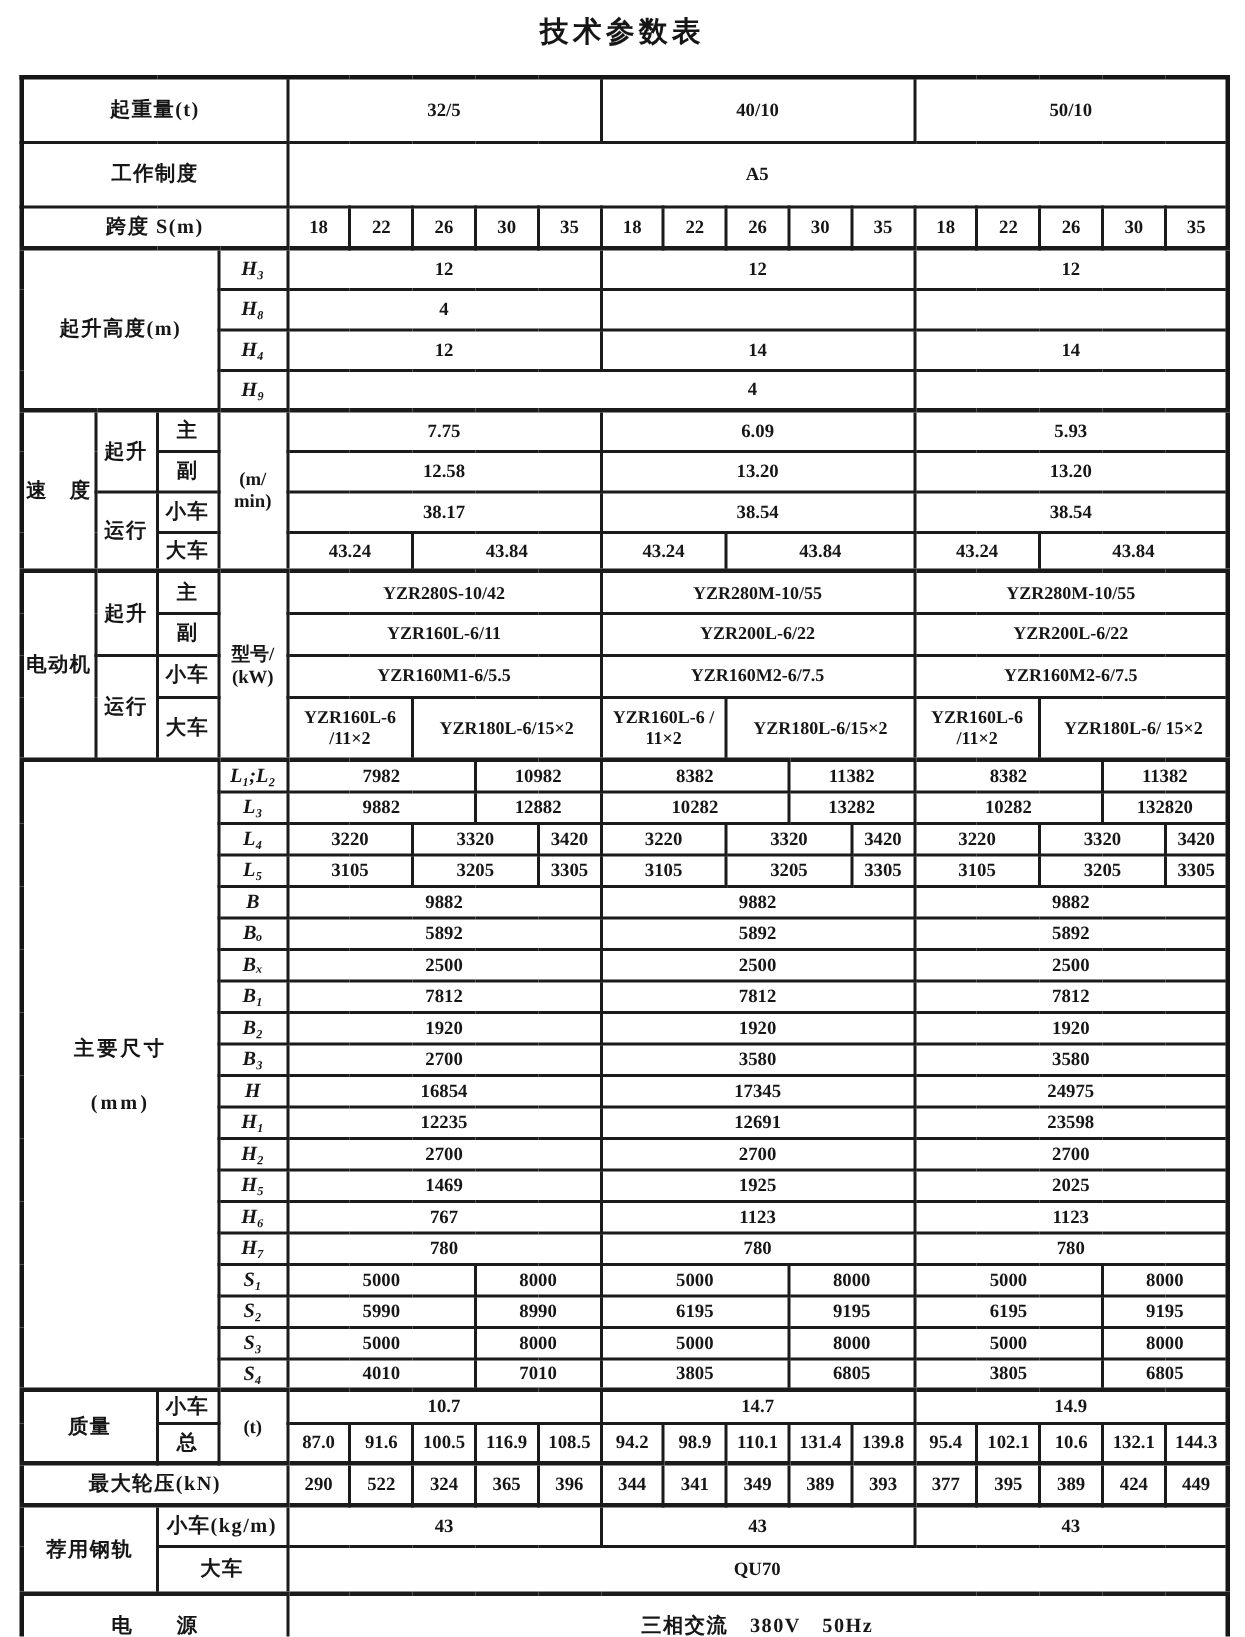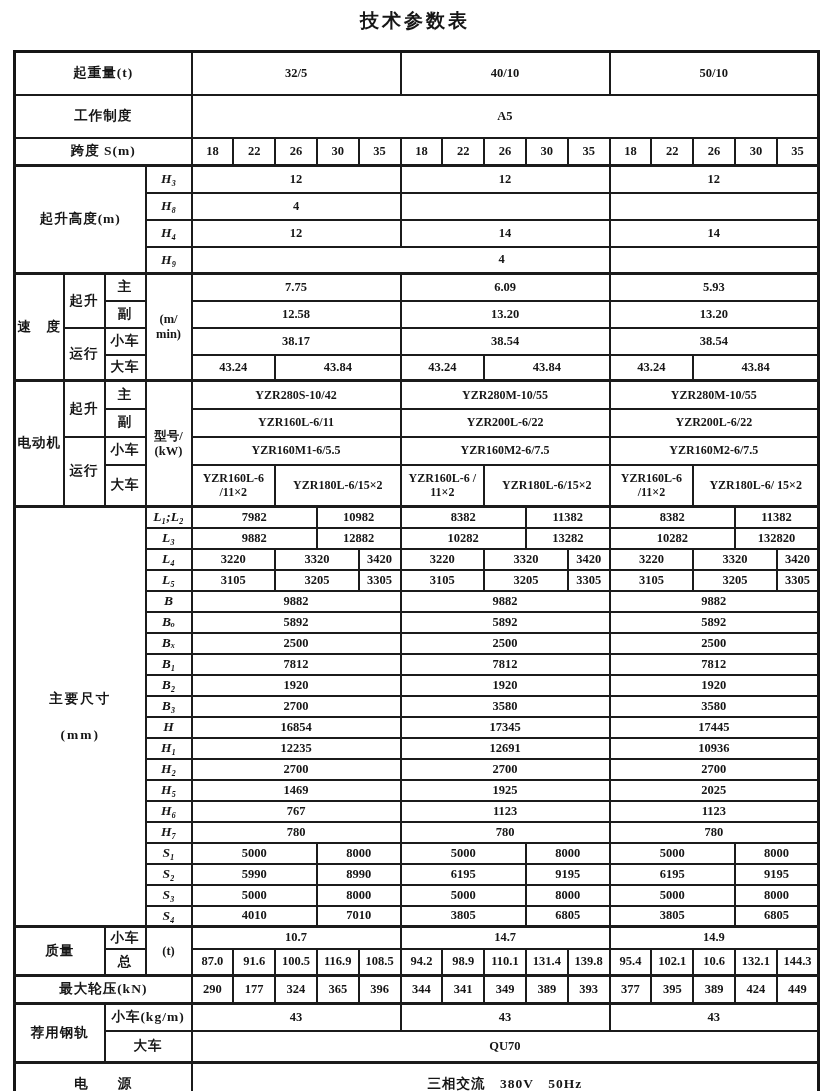--- a/index.html
+++ b/index.html
@@ -265,27 +265,27 @@
     <tr class="h21">
       <td class="it">B₃</td>
       <td colspan="5">2700</td>
       <td colspan="5">3580</td>
       <td colspan="5">3580</td>
     </tr>
     <tr class="h21">
       <td class="it">H</td>
       <td colspan="5">16854</td>
       <td colspan="5">17345</td>
-      <td colspan="5">17445</td>
+      <td colspan="5">24975</td>
     </tr>
     <tr class="h21">
       <td class="it">H₁</td>
       <td colspan="5">12235</td>
       <td colspan="5">12691</td>
-      <td colspan="5">10936</td>
+      <td colspan="5">23598</td>
     </tr>
     <tr class="h21">
       <td class="it">H₂</td>
       <td colspan="5">2700</td>
       <td colspan="5">2700</td>
       <td colspan="5">2700</td>
     </tr>
     <tr class="h21">
       <td class="it">H₅</td>
       <td colspan="5">1469</td>
@@ -364,21 +364,21 @@
       <td>95.4</td>
       <td>102.1</td>
       <td>10.6</td>
       <td>132.1</td>
       <td>144.3</td>
     </tr>
 
     <tr class="sep h28">
       <td colspan="4" class="cn">最大轮压(kN)</td>
       <td>290</td>
-      <td>177</td>
+      <td>522</td>
       <td>324</td>
       <td>365</td>
       <td>396</td>
       <td>344</td>
       <td>341</td>
       <td>349</td>
       <td>389</td>
       <td>393</td>
       <td>377</td>
       <td>395</td>

